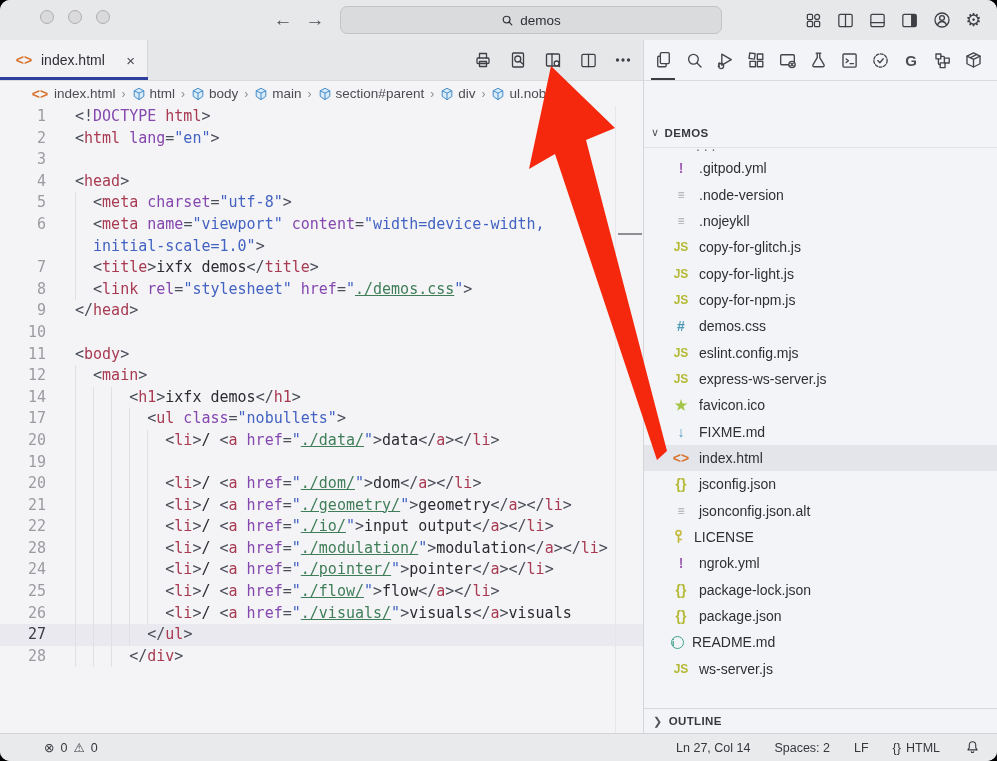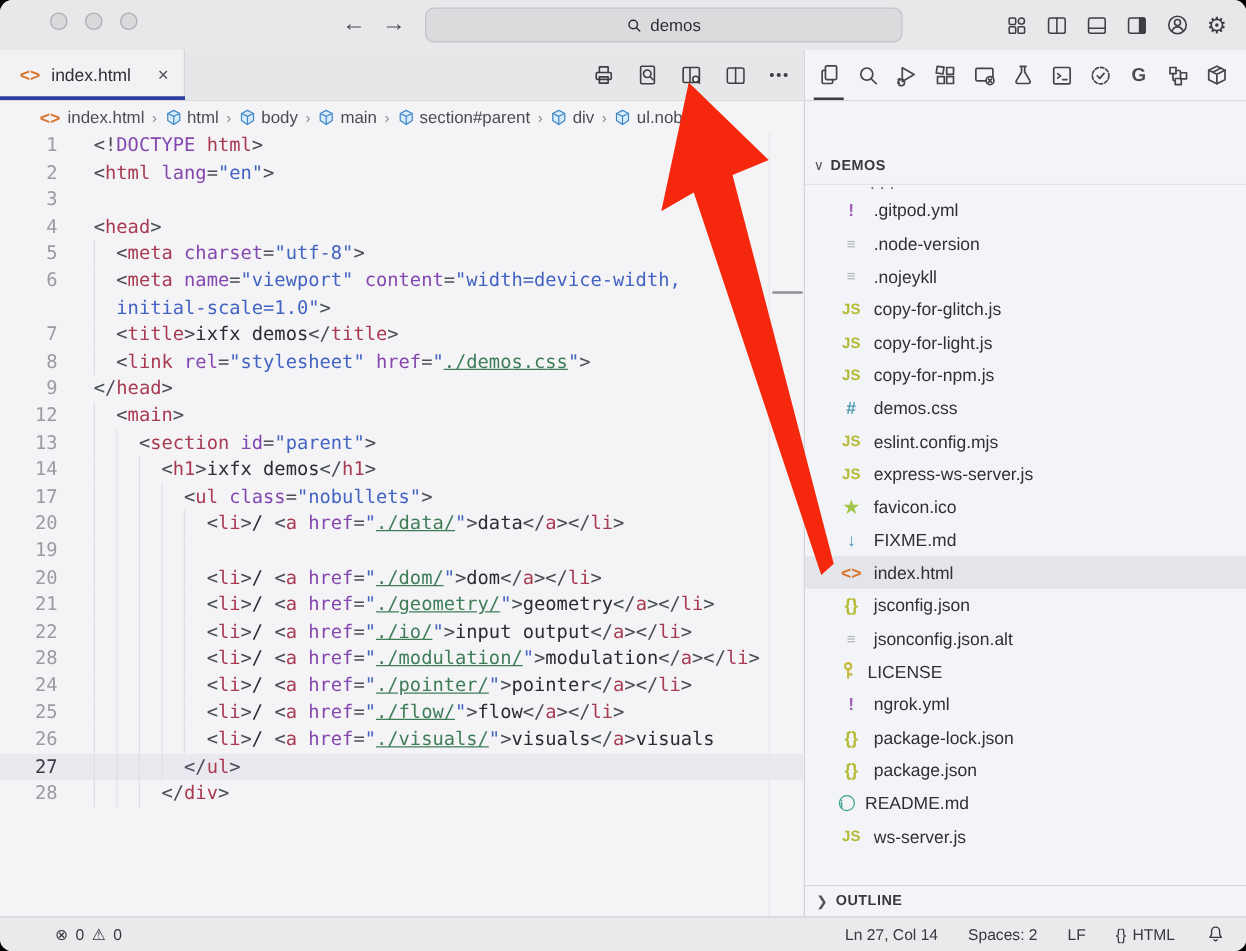--- a/index.html
+++ b/index.html
@@ -291,29 +291,31 @@
         <div class="code-row">
           <span class="gutter">8</span>
           <span class="guide" style="left:75.0px"></span>
           <pre class="line">  <span class="tk-p">&lt;</span><span class="tk-t">link</span><span class="tk-a"> rel</span><span class="tk-p">=</span><span class="tk-s">"stylesheet"</span><span class="tk-a"> href</span><span class="tk-p">=</span><span class="tk-s">"</span><span class="tk-l">./demos.css</span><span class="tk-s">"</span><span class="tk-p">&gt;</span></pre>
         </div>
         <div class="code-row">
           <span class="gutter">9</span>
           <pre class="line"><span class="tk-p">&lt;/</span><span class="tk-t">head</span><span class="tk-p">&gt;</span></pre>
         </div>
         <div class="code-row">
+          <span class="gutter">10</span>
+          <pre class="line"></pre>
+        </div>
+        <div class="code-row">
+          <span class="gutter">11</span>
+          <pre class="line"><span class="tk-p">&lt;</span><span class="tk-t">body</span><span class="tk-p">&gt;</span></pre>
+        </div>
+        <div class="code-row">
           <span class="gutter">12</span>
           <span class="guide" style="left:75.0px"></span>
           <pre class="line">  <span class="tk-p">&lt;</span><span class="tk-t">main</span><span class="tk-p">&gt;</span></pre>
-        </div>
-        <div class="code-row">
-          <span class="gutter">13</span>
-          <span class="guide" style="left:75.0px"></span>
-          <span class="guide" style="left:93.1px"></span>
-          <pre class="line">    <span class="tk-p">&lt;</span><span class="tk-t">section</span><span class="tk-a"> id</span><span class="tk-p">=</span><span class="tk-s">"parent"</span><span class="tk-p">&gt;</span></pre>
         </div>
         <div class="code-row">
           <span class="gutter">14</span>
           <span class="guide" style="left:75.0px"></span>
           <span class="guide" style="left:93.1px"></span>
           <span class="guide" style="left:111.1px"></span>
           <pre class="line">      <span class="tk-p">&lt;</span><span class="tk-t">h1</span><span class="tk-p">&gt;</span><span class="tk-x">ixfx demos</span><span class="tk-p">&lt;/</span><span class="tk-t">h1</span><span class="tk-p">&gt;</span></pre>
         </div>
         <div class="code-row">
           <span class="gutter">17</span>

